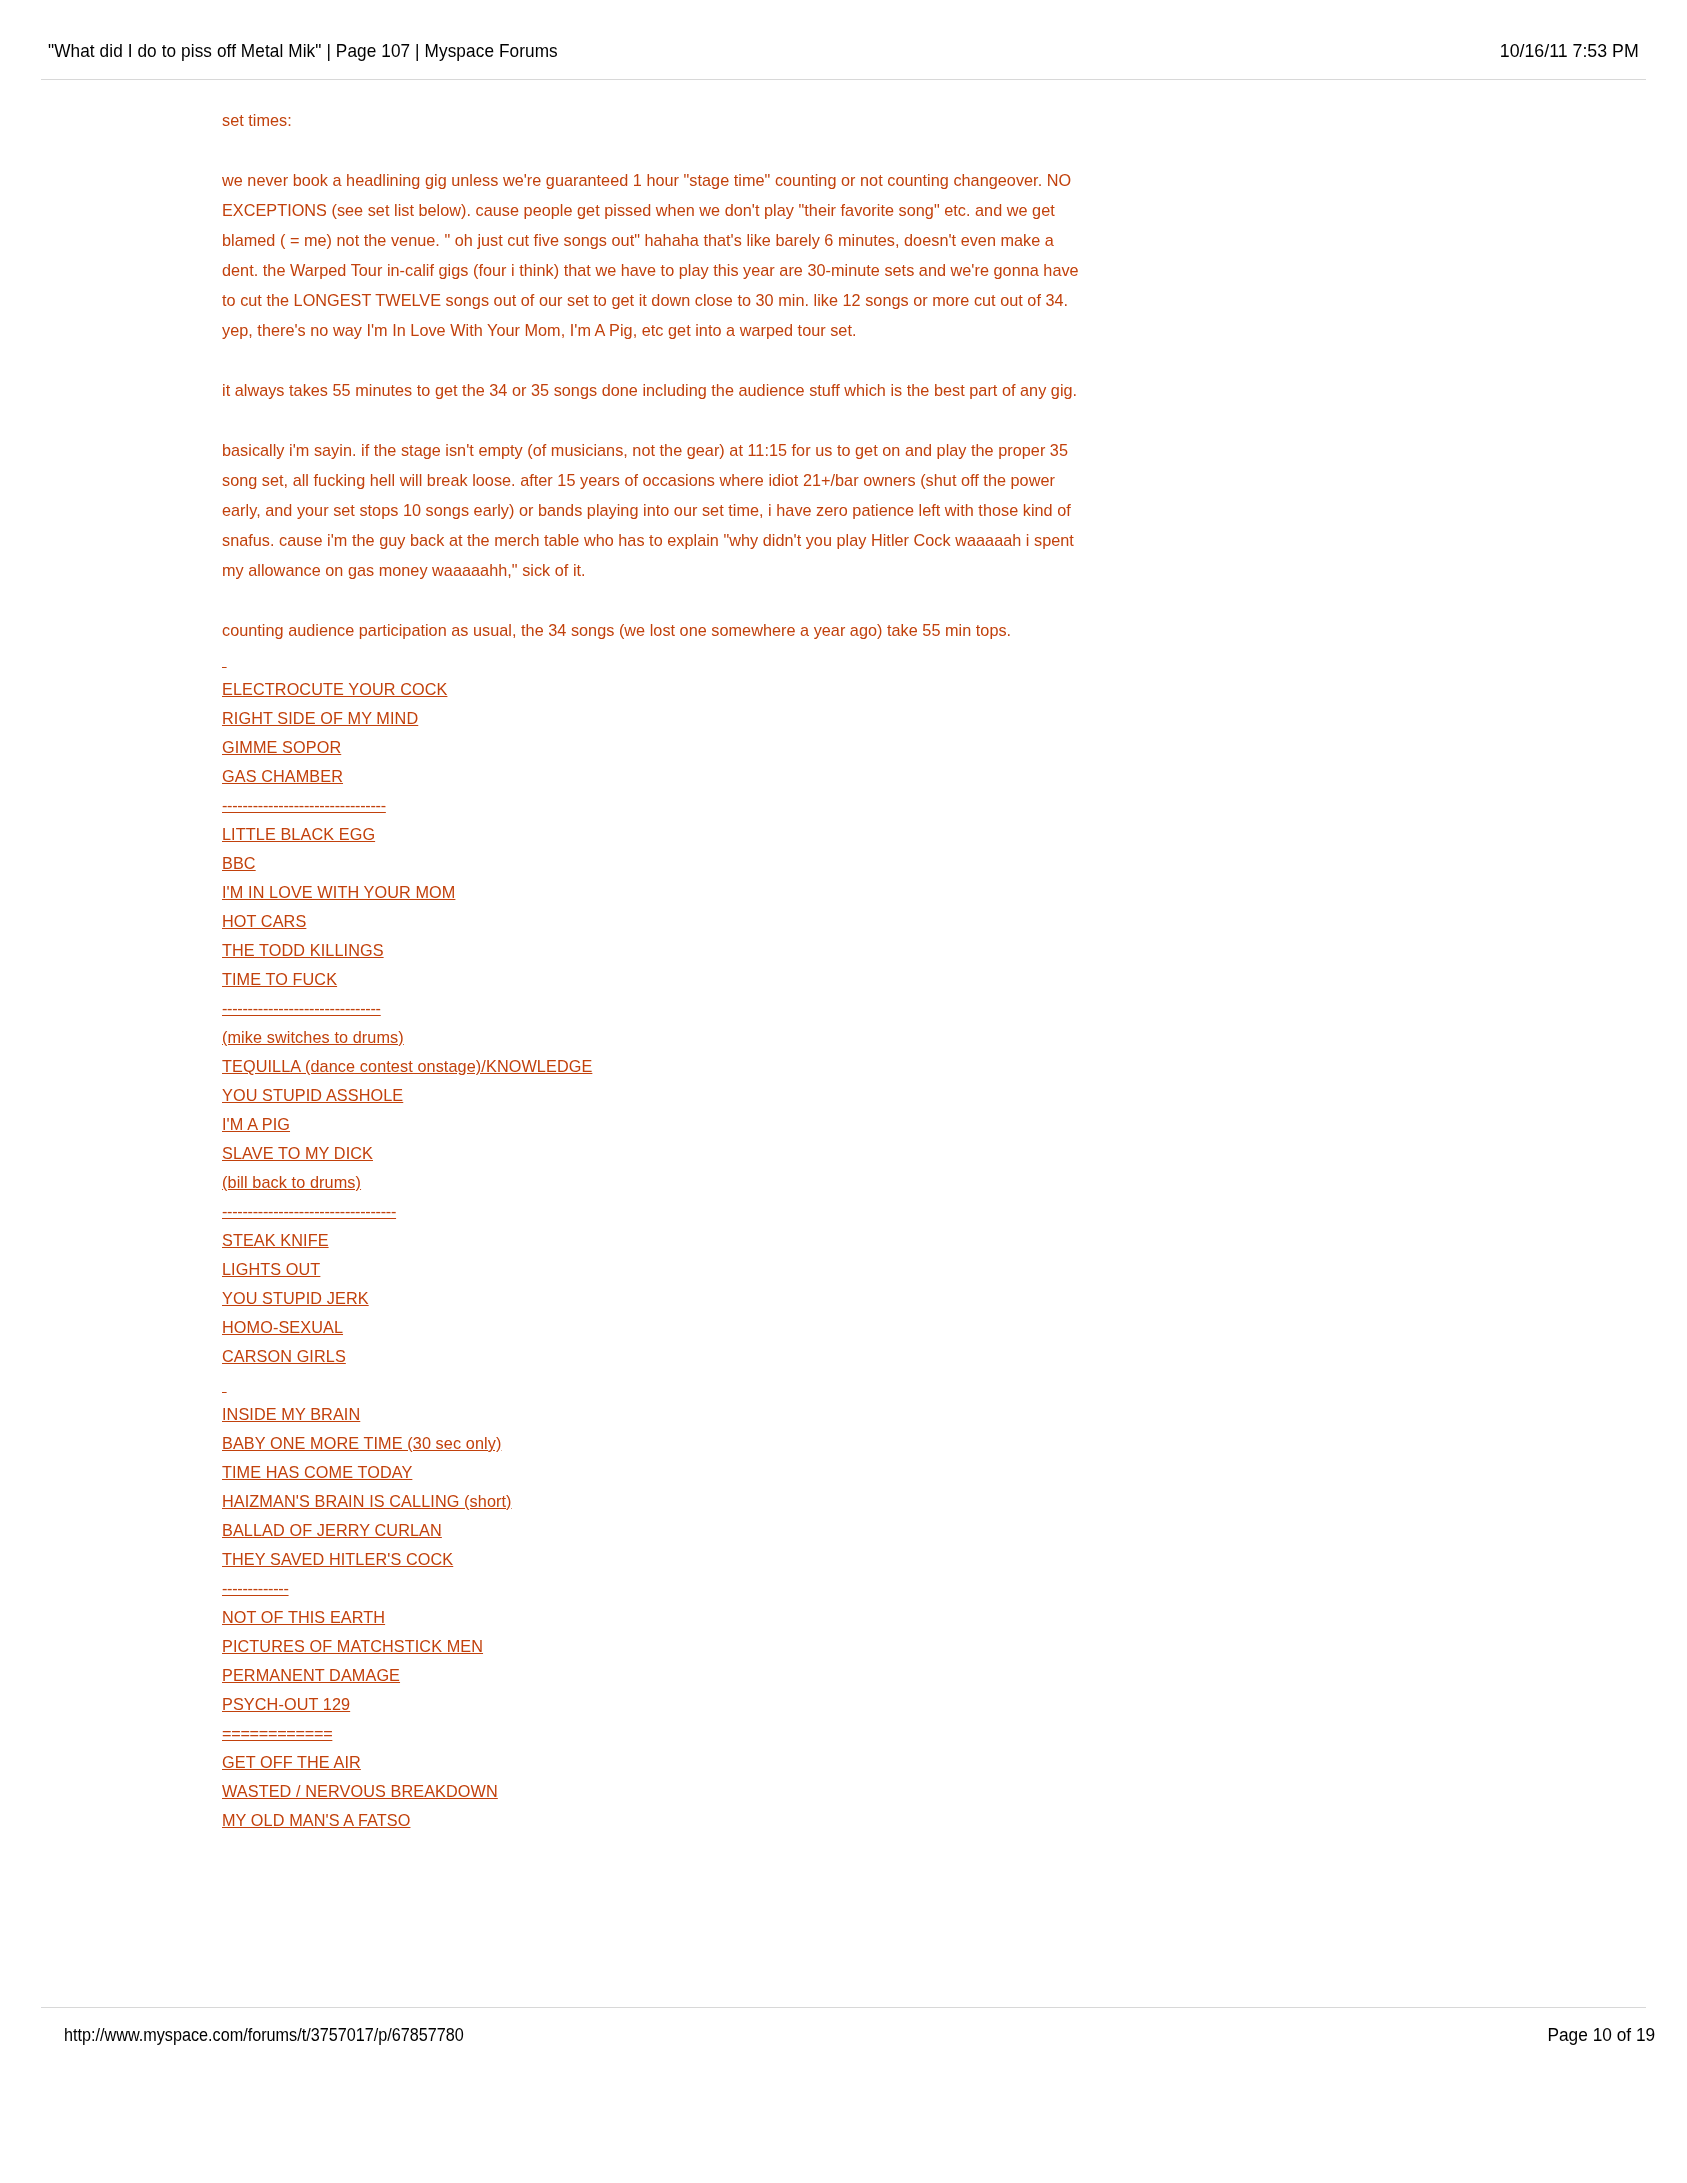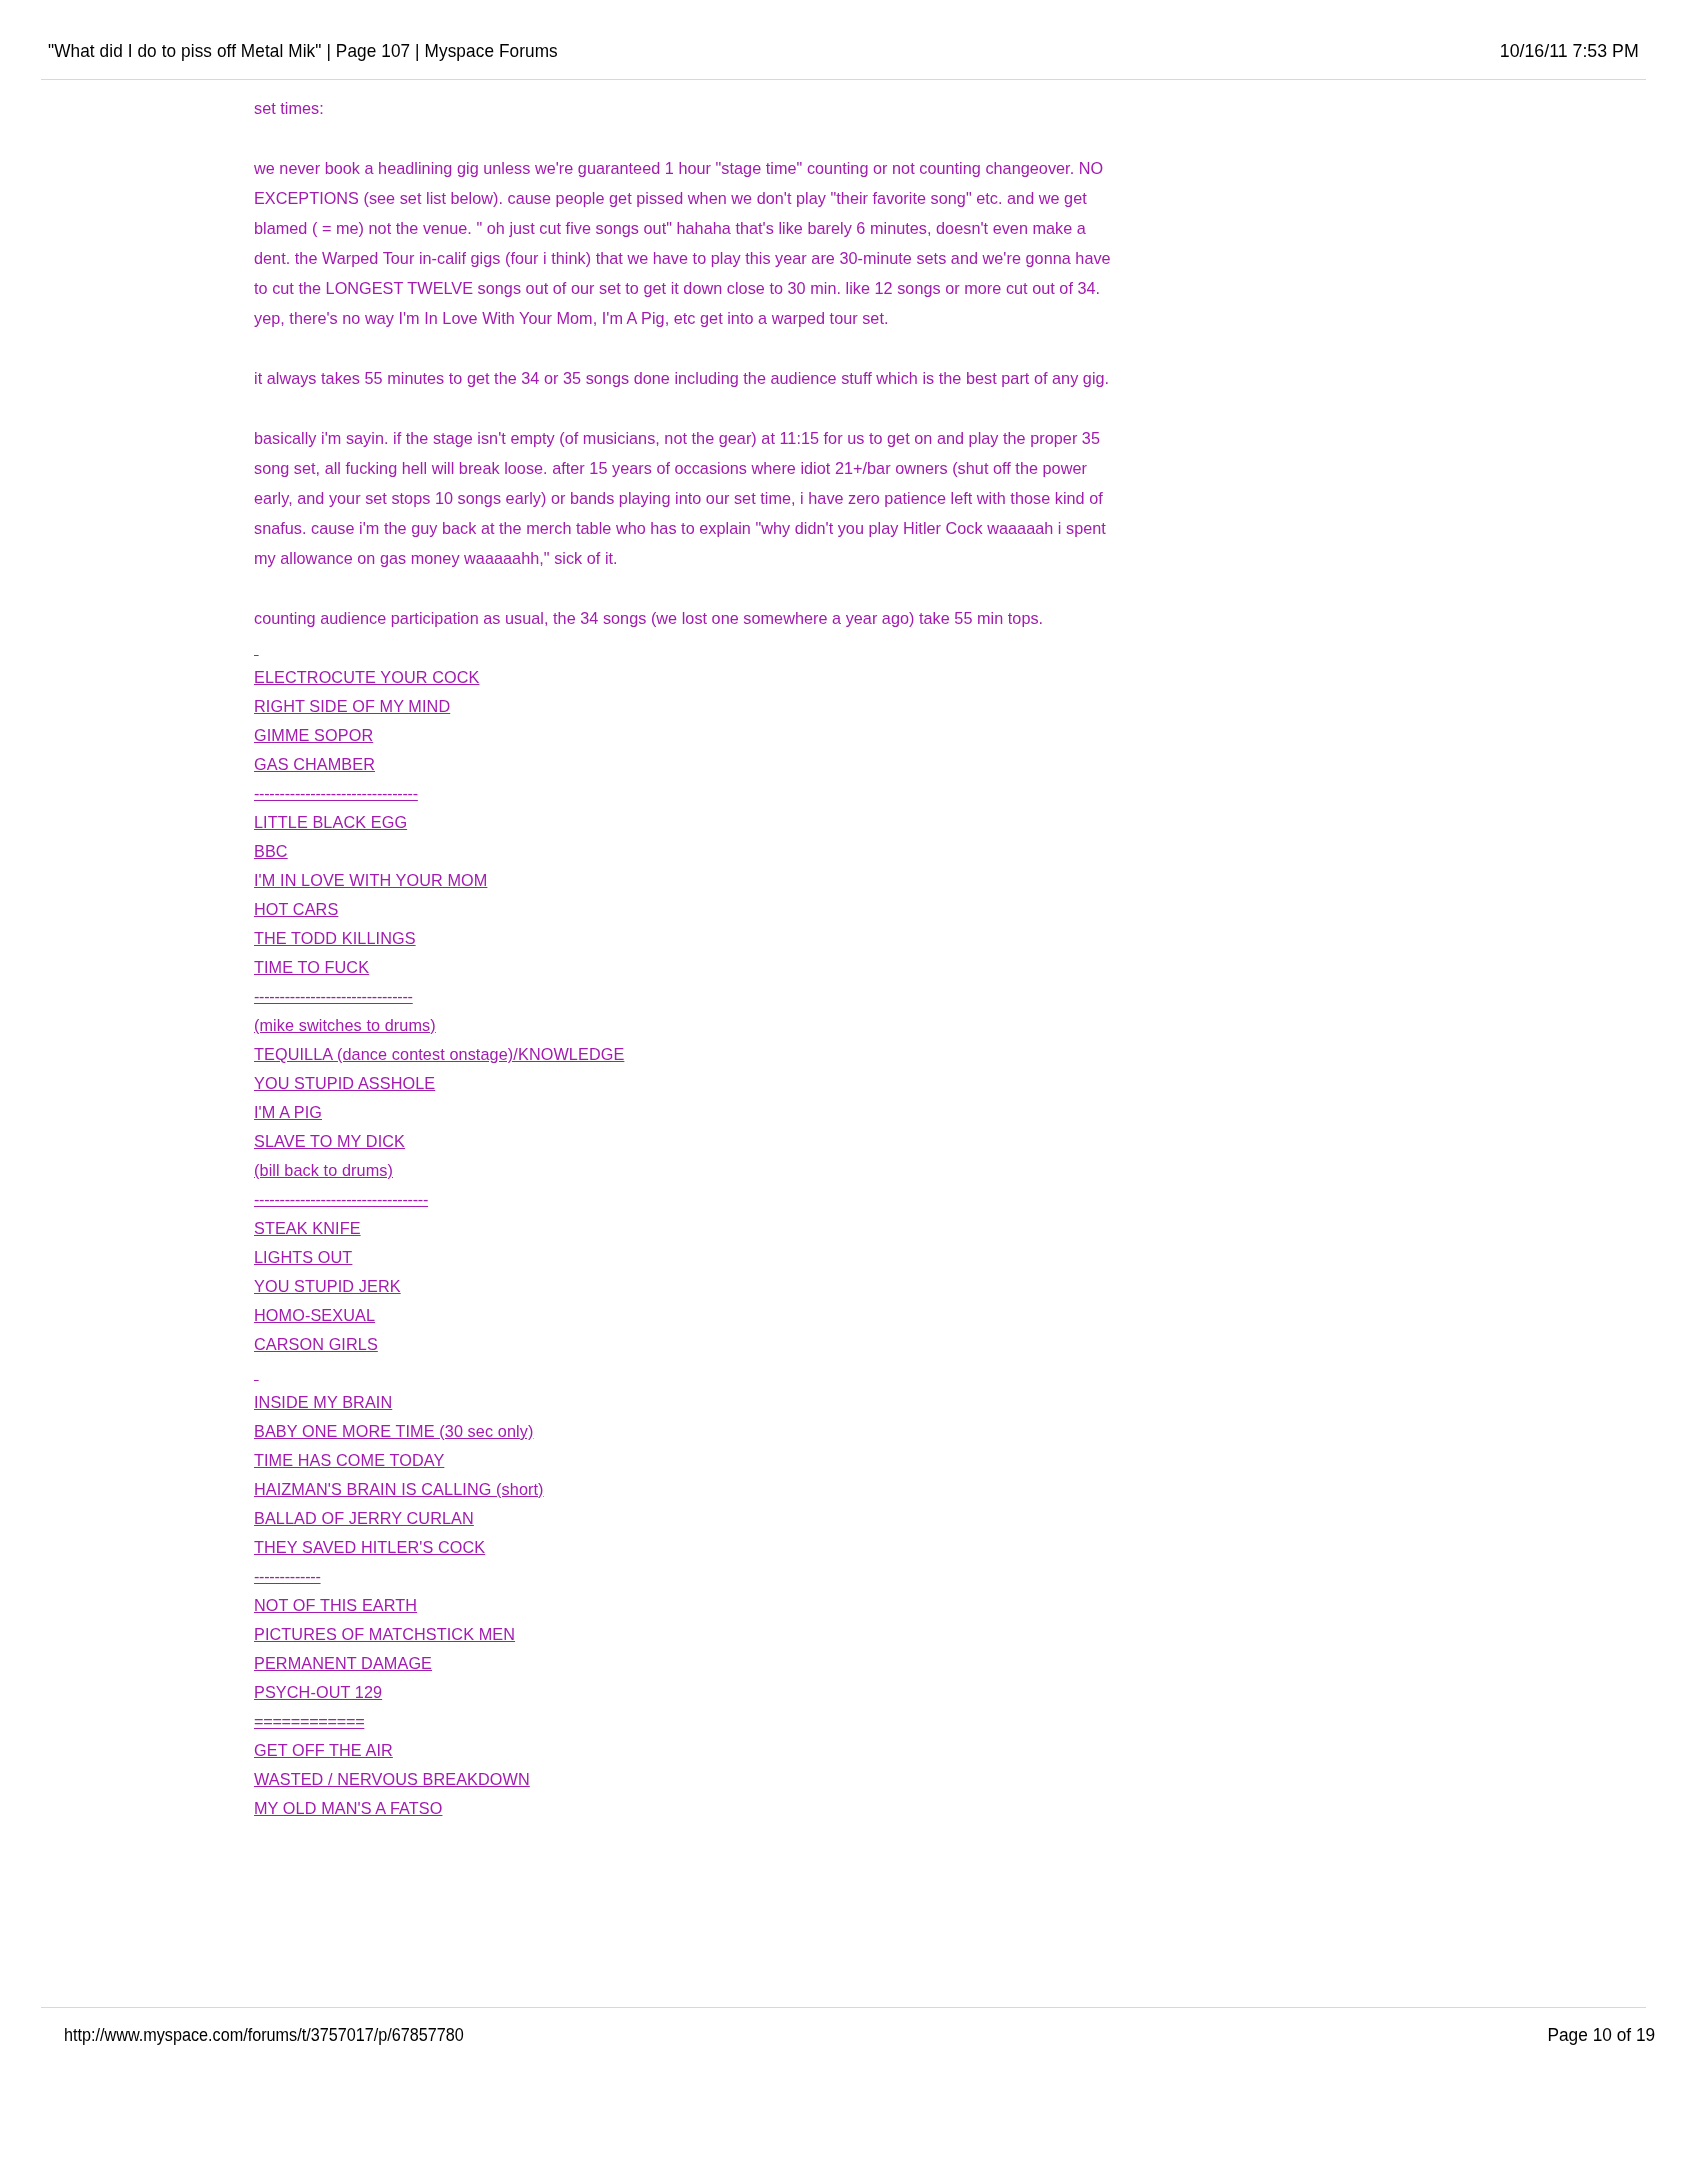--- a/index.html
+++ b/index.html
@@ -62,25 +62,24 @@
     height: 0.7px;
     background: #d8d8d8;
   }
   .rule-top { top: 79px; }
   .rule-bottom { top: 2007px; }
 
   
   .content {
     position: absolute;
     left: 222px;
-    top: 94px;
+    top: 106px;
     width: 867px;
-    color: #a21caf;
+    color: #c2410c;
     font-size: 17px;
-    margin-left: 32px;
   }
 
   .para {
     margin: 0;
     line-height: 30px;
     letter-spacing: 0.03px;
     text-align: left;
     transform: scaleX(0.955);
     transform-origin: left top;
     width: 908px;

